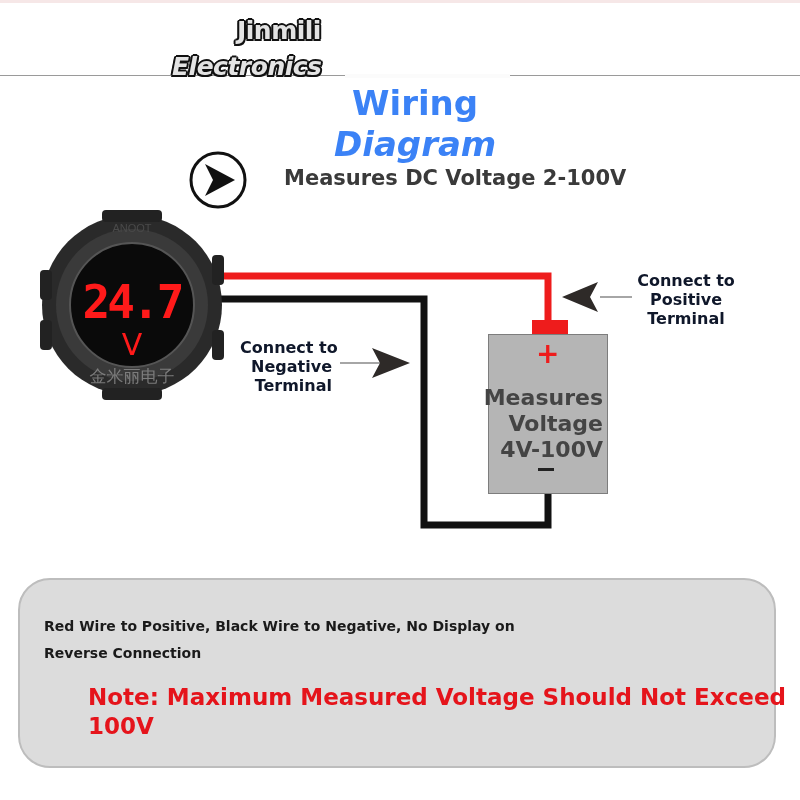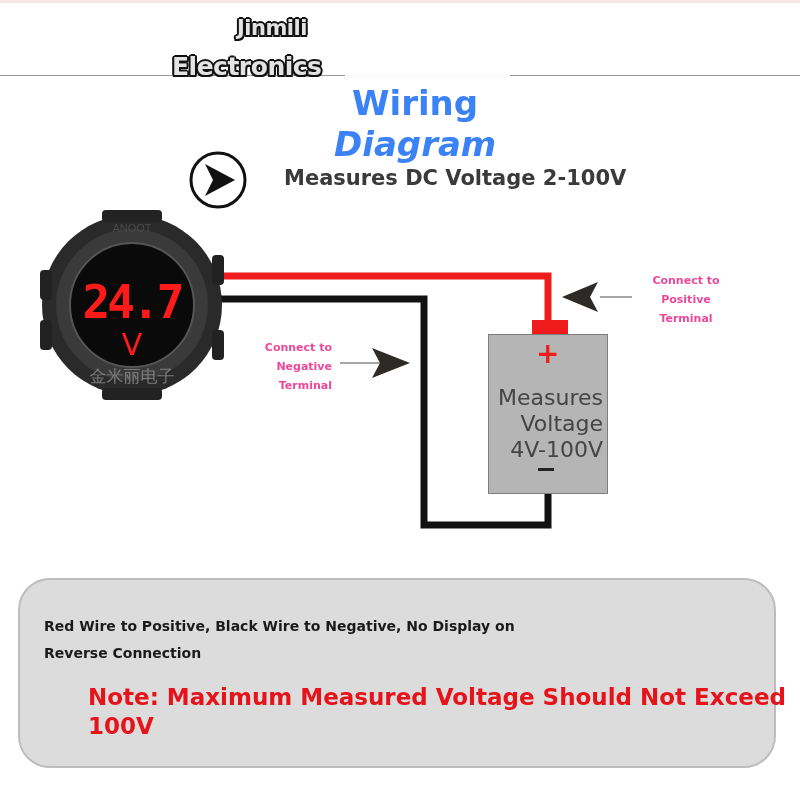--- a/index.html
+++ b/index.html
@@ -8,40 +8,40 @@
     background: #ffffff;
     font-family: "DejaVu Sans", "Liberation Sans", sans-serif;
   }
   .top-strip { position: absolute; left: 0; top: 0; width: 800px; height: 3px; background: #f6e7e7; }
   .hline { position: absolute; left: 0; top: 75px; width: 800px; height: 1px; background: #9a9a9a; }
   .hline-gap { position: absolute; left: 345px; top: 74px; width: 165px; height: 4px; background: #fbfbfb; }
 
   .brand { position: absolute; font-weight: bold; color: #e3e3e3;
     text-shadow: -2px 0 #111, 2px 0 #111, 0 -2px #111, 0 2px #111, -1.5px -1.5px #111, 1.5px 1.5px #111, -1.5px 1.5px #111, 1.5px -1.5px #111;
     letter-spacing: -0.5px; line-height: 1; white-space: nowrap; }
-  .brand-1 { left: 237px; top: 18px; font-size: 21px; }
-  .brand-2 { left: 172px; top: 54px; font-size: 25px; }
+  .brand-1 { left: 237px; top: 18px; font-size: 25px; }
+  .brand-2 { left: 172px; top: 54px; font-size: 25px; font-style: italic; }
 
   .title { position: absolute; font-weight: bold; color: #3b82f6; font-size: 34px; line-height: 1; white-space: nowrap; }
   .title-1 { left: 352px; top: 86px; }
   .title-2 { left: 334px; top: 127px; font-style: italic; }
   .subtitle { position: absolute; left: 284px; top: 166px; font-weight: bold; color: #3a3a3a; font-size: 21px; white-space: nowrap; }
   .play-icon { position: absolute; left: 189px; top: 151px; width: 58px; height: 58px; }
 
   .meter { position: absolute; left: 40px; top: 210px; width: 185px; height: 190px; }
   .wire-svg { position: absolute; left: 0; top: 0; width: 800px; height: 800px; }
 
-  .label { position: absolute; font-weight: bold; color: #ec4899; font-size: 11px; line-height: 19px; white-space: nowrap; }
+  .label { position: absolute; font-weight: bold; color: #0f172a; font-size: 16px; line-height: 19px; white-space: nowrap; }
   .label-neg { left: 240px; top: 338px; text-align: right; width: 92px; }
   .label-pos { left: 636px; top: 271px; text-align: center; width: 100px; }
 
   .battery { position: absolute; left: 488px; top: 334px; width: 120px; height: 160px; background: #b5b5b5; border: 1px solid #7d7d7d; box-sizing: border-box; }
   .battery-cap { position: absolute; left: 532px; top: 320px; width: 36px; height: 14px; background: #ee1c1c; }
   .batt-plus { position: absolute; left: 536px; top: 340px; font-size: 28px; color: #ee1c1c; line-height: 1; font-weight: bold; }
-  .batt-text { position: absolute; right: 4px; font-weight: normal; color: #444; font-size: 22px; line-height: 1; white-space: nowrap; text-align: right; }
+  .batt-text { position: absolute; right: 4px; font-weight: bold; color: #444; font-size: 22px; line-height: 1; white-space: nowrap; text-align: right; }
   .batt-t1 { top: 52px; }
   .batt-t2 { top: 78px; }
   .batt-t3 { top: 104px; }
   .batt-minus { position: absolute; left: 538px; top: 468px; width: 16px; height: 3px; background: #222; }
 
   .note-box { position: absolute; left: 18px; top: 578px; width: 758px; height: 190px; background: #dcdcdc; border: 2px solid #bdbdbd; border-radius: 32px; box-sizing: border-box; }
   .note-line { position: absolute; left: 44px; font-weight: bold; font-size: 14px; line-height: 27px; white-space: nowrap; }
   .note-black { color: #1a1a1a; }
   .note-red { color: #e5141b; font-size: 23px; line-height: 29px; margin-left: 44px; }
   .nb1 { top: 613px; }

